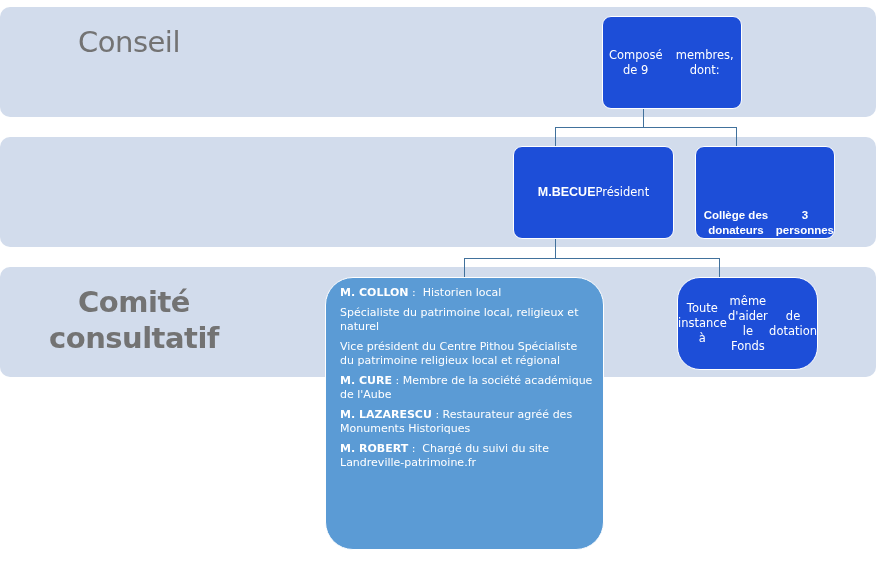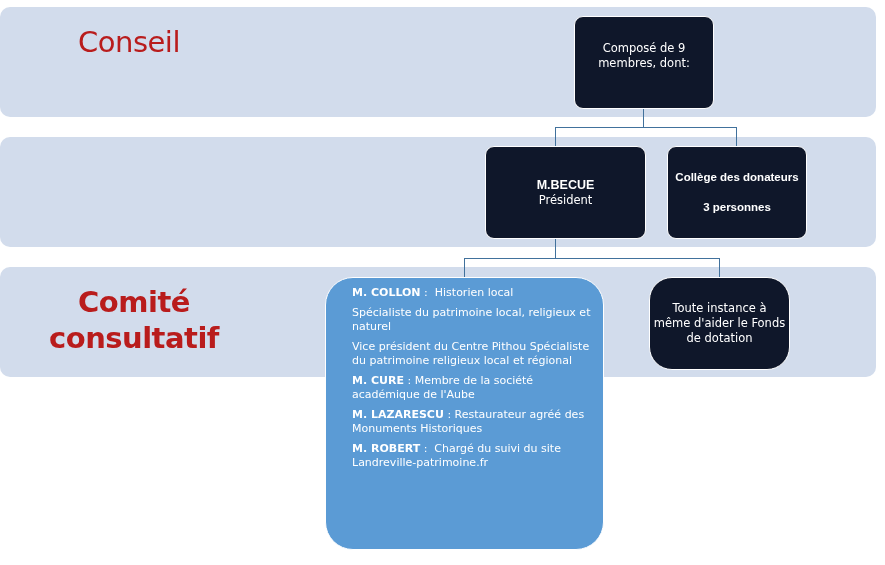--- a/index.html
+++ b/index.html
@@ -6,39 +6,40 @@
   body {
     width: 885px; height: 565px; position: relative; overflow: hidden;
     background: #ffffff;
     font-family: "Liberation Sans", sans-serif;
   }
   .band {
     position: absolute; left: 0; width: 876px;
     background: #d2dcec; border-radius: 10px;
   }
   .band-label {
-    position: absolute; color: #b91c1c; font-size: 29px; line-height: 36px;
+    position: absolute; color: #737373; font-size: 29px; line-height: 36px;
     text-align: center; font-family: "DejaVu Sans", sans-serif;
     font-weight: normal; letter-spacing: -0.5px;
   }
   .node {
-    position: absolute; background: #0f172a; color: #fff;
+    position: absolute; background: #1d4ed8; color: #fff;
     border: 1.5px solid #ffffff; border-radius: 9px; box-sizing: border-box;
-    display: flex; flex-direction: column; align-items: center; justify-content: center;
+    display: flex; flex-direction: row; align-items: center; justify-content: center;
     text-align: center; font-size: 11.5px; line-height: 15px;
     font-family: "DejaVu Sans", sans-serif;
+    margin-left: 28px;
   }
   .line { position: absolute; background: #41719c; }
   .big-node {
     position: absolute; background: #5b9bd5; color: #fff;
     border: 1.5px solid #ffffff; border-radius: 28px; box-sizing: border-box;
     padding: 8px 10px 10px 10px; font-size: 11px; line-height: 14.5px;
     font-family: "DejaVu Sans", sans-serif;
   }
-  .big-node p { margin: 0 0 5px 16px; }
+  .big-node p { margin: 0 0 5px 4px; }
   .big-node b { font-weight: bold; }
 </style>
 </head>
 <body>
 
 <div class="band" style="top:7px;height:110px;"></div>
 <div class="band" style="top:137px;height:110px;"></div>
 <div class="band" style="top:267px;height:110px;"></div>
 
 <div class="band-label" style="left:0;top:24px;width:268px;">
@@ -63,21 +64,21 @@
   <div>Composé de 9</div>
   <div>membres, dont:</div>
   <div style="height:14px;"></div>
 </div>
 
 <div class="node" style="left:485px;top:146px;width:161px;height:93px;">
   <div style="font-weight:bold;font-family:'Liberation Sans',sans-serif;font-size:12.5px;">M.BECUE</div>
   <div>Président</div>
 </div>
 
-<div class="node" style="left:667px;top:146px;width:140px;height:93px;font-family:'Liberation Sans',sans-serif;font-weight:bold;font-size:11.5px;">
+<div class="node" style="left:667px;top:146px;width:140px;height:93px;font-family:'Liberation Sans',sans-serif;font-weight:bold;font-size:11.5px;align-items:flex-end;">
   <div>Collège des donateurs</div>
   <div style="height:15px;"></div>
   <div>3 personnes</div>
 </div>
 
 <div class="node" style="left:649px;top:277px;width:141px;height:93px;border-radius:23px;">
   <div>Toute instance à</div>
   <div>même d'aider le Fonds</div>
   <div>de dotation</div>
 </div>

